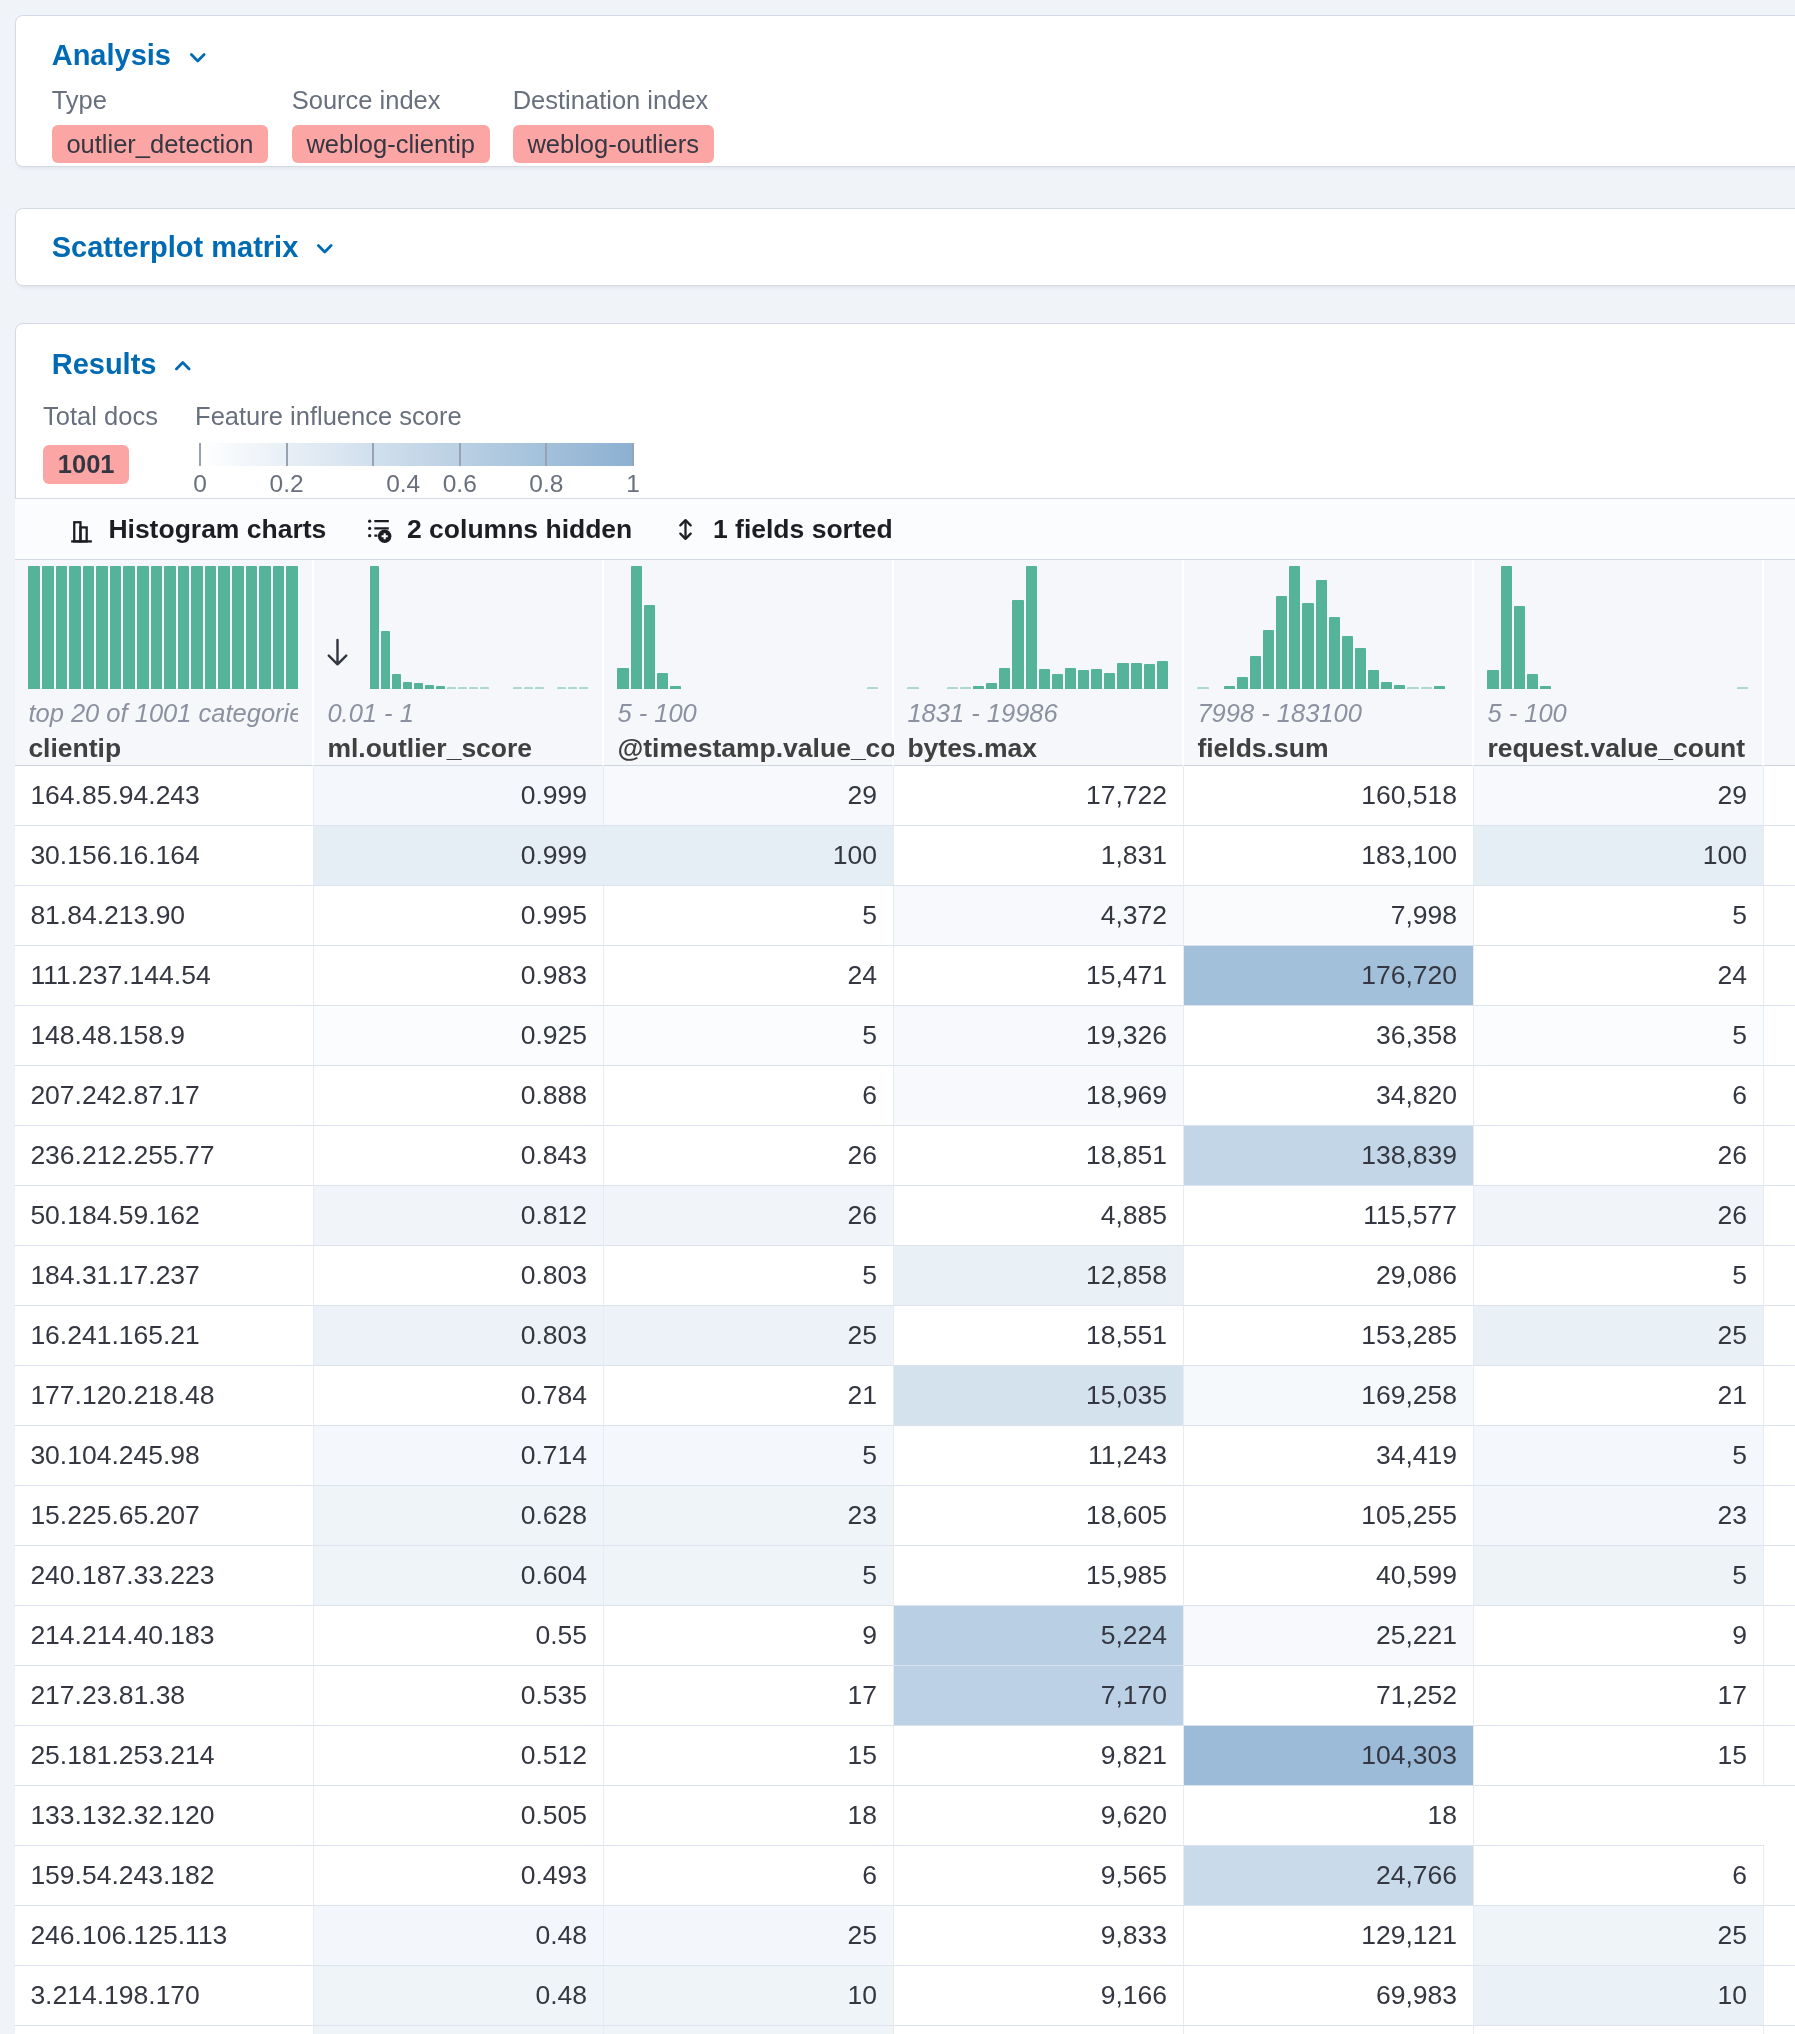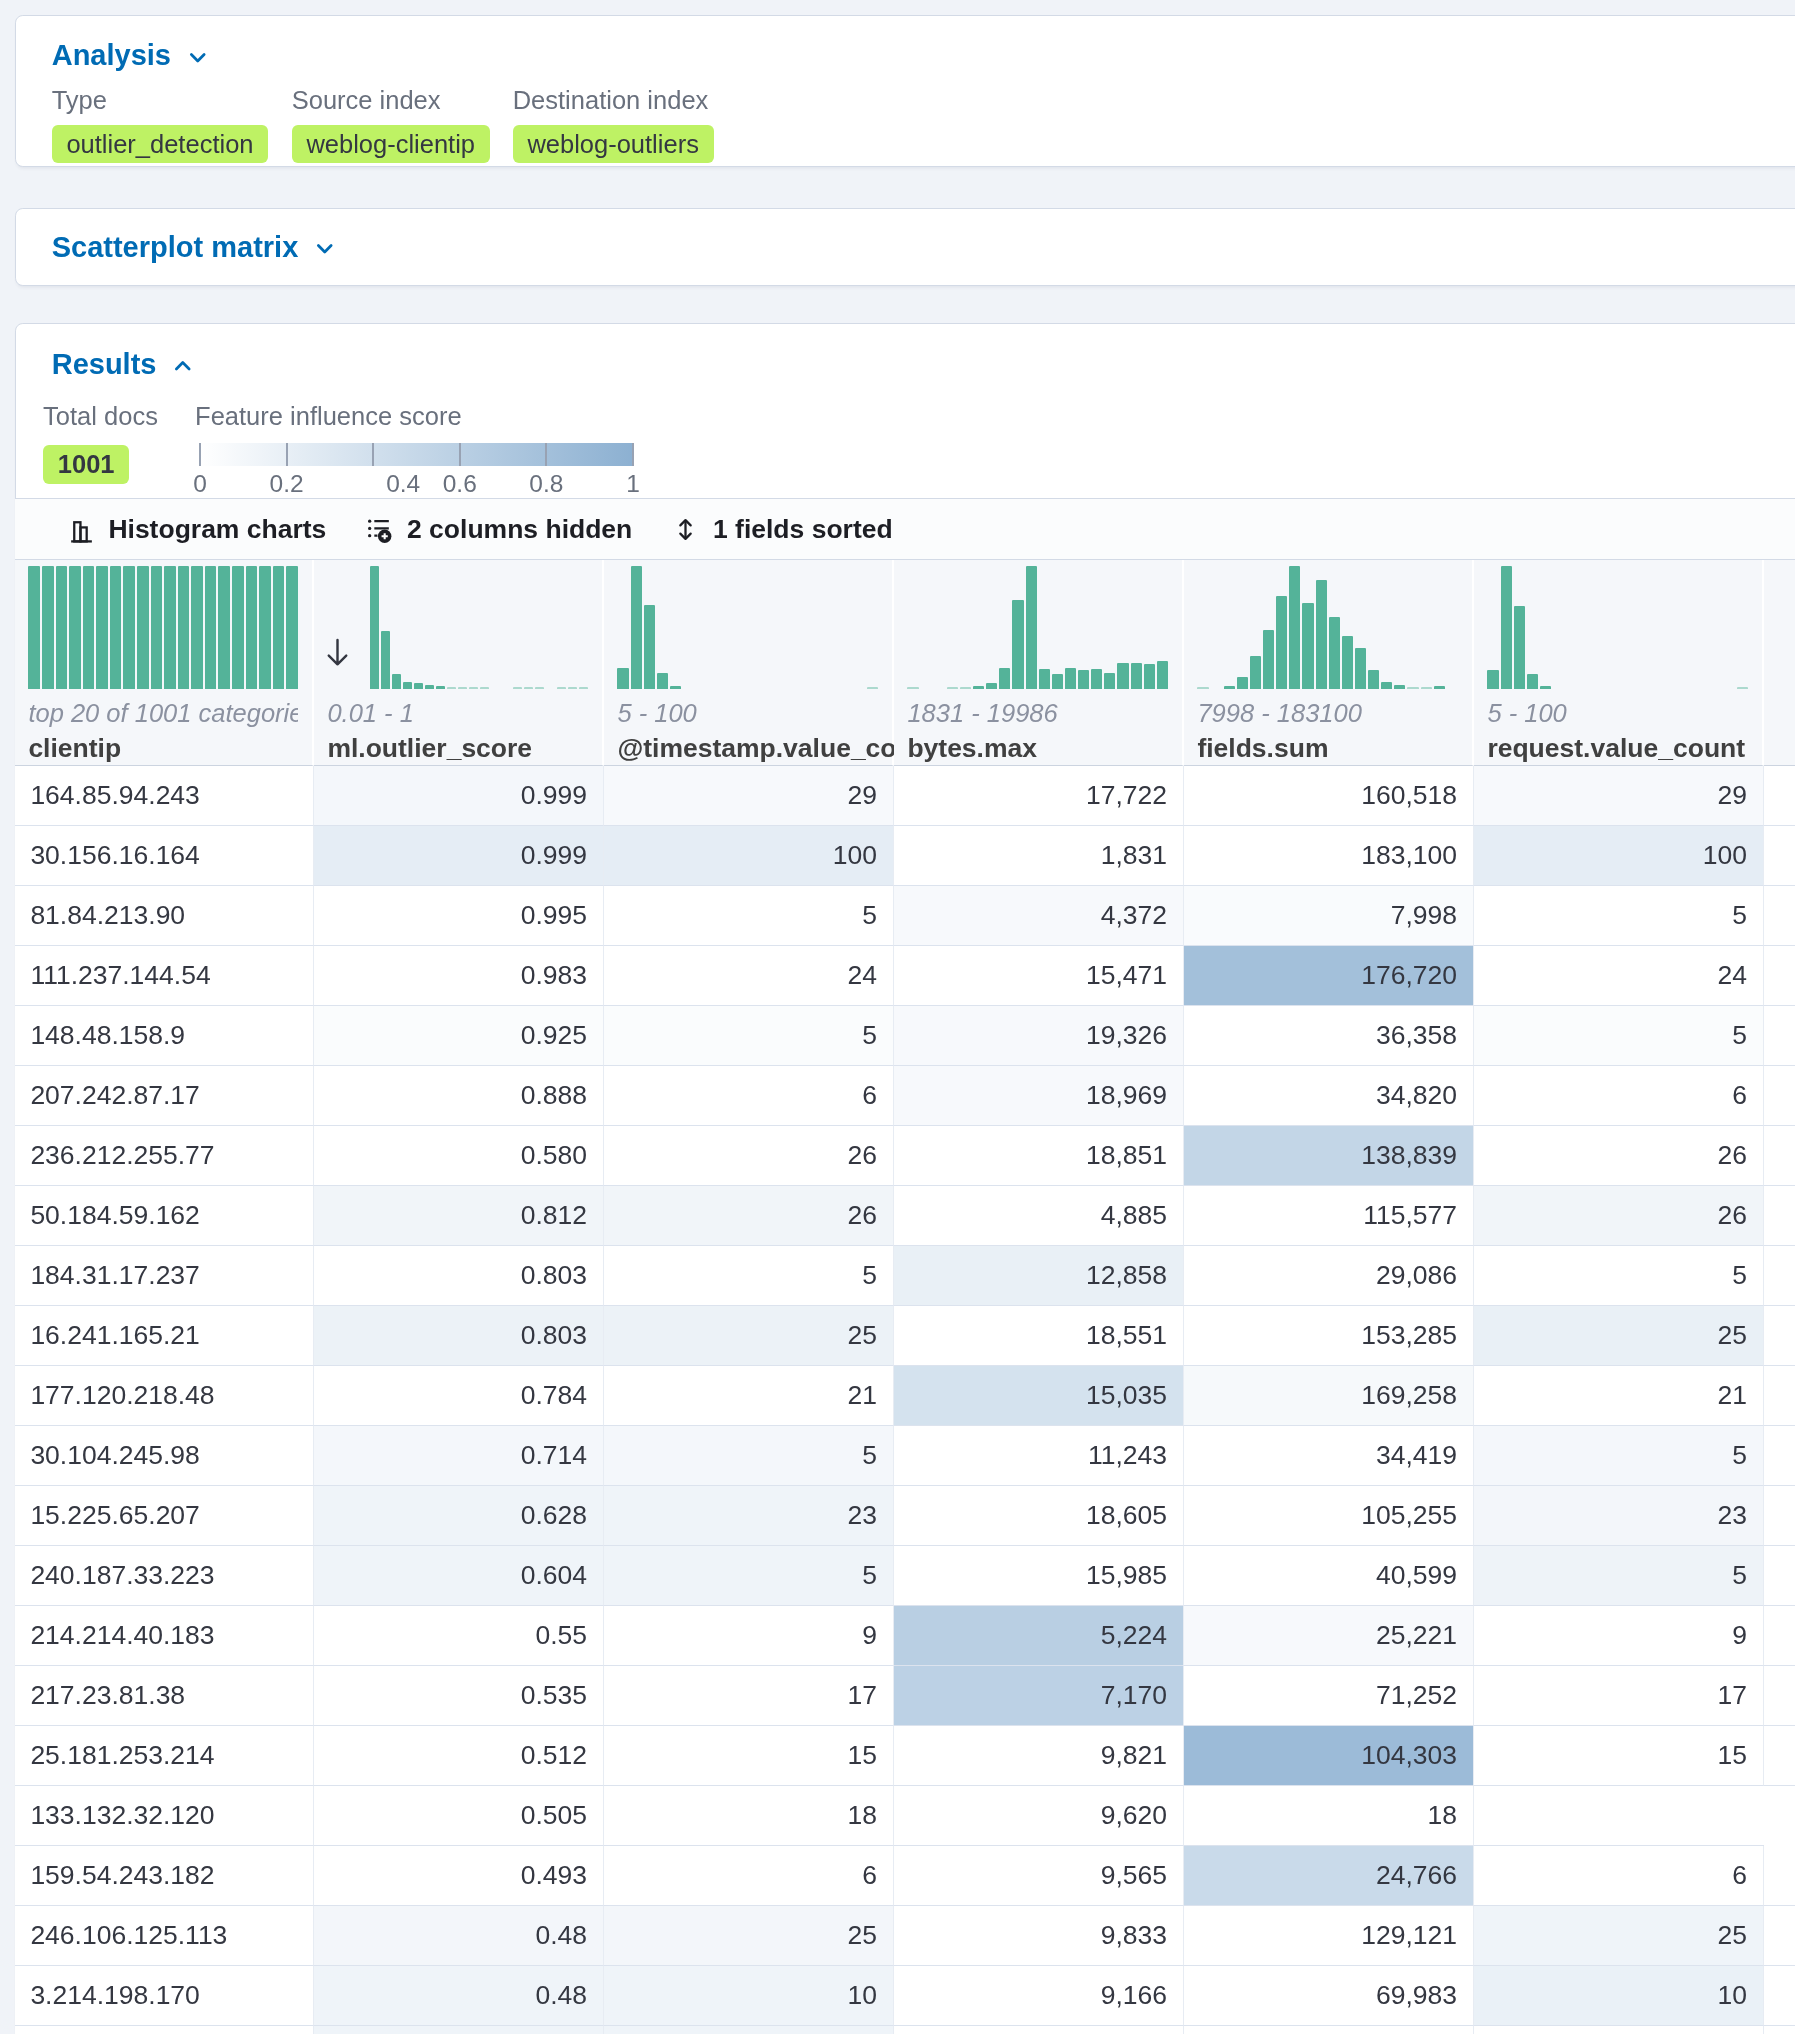--- a/index.html
+++ b/index.html
@@ -15,21 +15,21 @@
   .panel-results  { top:323px; height:1730px; }
 
   .panel-title { display:flex; align-items:center; gap:13.7px; padding:23.5px 0 0 36px;
     font-size:29px; font-weight:600; color:#006bb4; cursor:pointer; width:max-content; }
   .panel-scatter .panel-title { padding-top:21.6px; }
   .chev { width:25.5px; height:25.5px; margin-top:3.9px; }
 
   
   .fields { display:flex; padding:13.7px 0 0 36px; }
   .field-label { font-size:25.5px; color:#69707d; margin-bottom:9.8px; }
-  .badge { display:inline-block; background:#bef264; color:#343741; font-size:25.5px;
+  .badge { display:inline-block; background:#fca5a5; color:#343741; font-size:25.5px;
     font-weight:500; border-radius:5.9px; padding:4.9px 14.7px; line-height:29px; }
 
   
   .meta-row { display:flex; padding:21.6px 0 0 27.4px; }
   .total-docs { width:152px; }
   .meta-label { font-size:25.5px; color:#69707d; }
   .badge-bold { font-weight:600; }
   .total-docs .badge { margin-top:13.7px; }
   .influence { position:relative; }
   .influence-bar { position:relative; margin:11.8px 0 0 4.9px; width:433px; height:23.5px;
@@ -371,21 +371,21 @@
             <div class="cell">207.242.87.17</div>
             <div class="cell num">0.888</div>
             <div class="cell num">6</div>
             <div class="cell num" style="background: rgba(96, 146, 192, 0.05);">18,969</div>
             <div class="cell num">34,820</div>
             <div class="cell num">6</div>
             <div class="cell"></div>
           </div>
           <div class="row">
             <div class="cell">236.212.255.77</div>
-            <div class="cell num">0.580</div>
+            <div class="cell num">0.843</div>
             <div class="cell num">26</div>
             <div class="cell num">18,851</div>
             <div class="cell num" style="background: rgba(96, 146, 192, 0.38);">138,839</div>
             <div class="cell num">26</div>
             <div class="cell"></div>
           </div>
           <div class="row">
             <div class="cell">50.184.59.162</div>
             <div class="cell num" style="background: rgba(96, 146, 192, 0.09);">0.812</div>
             <div class="cell num" style="background: rgba(96, 146, 192, 0.09);">26</div>

